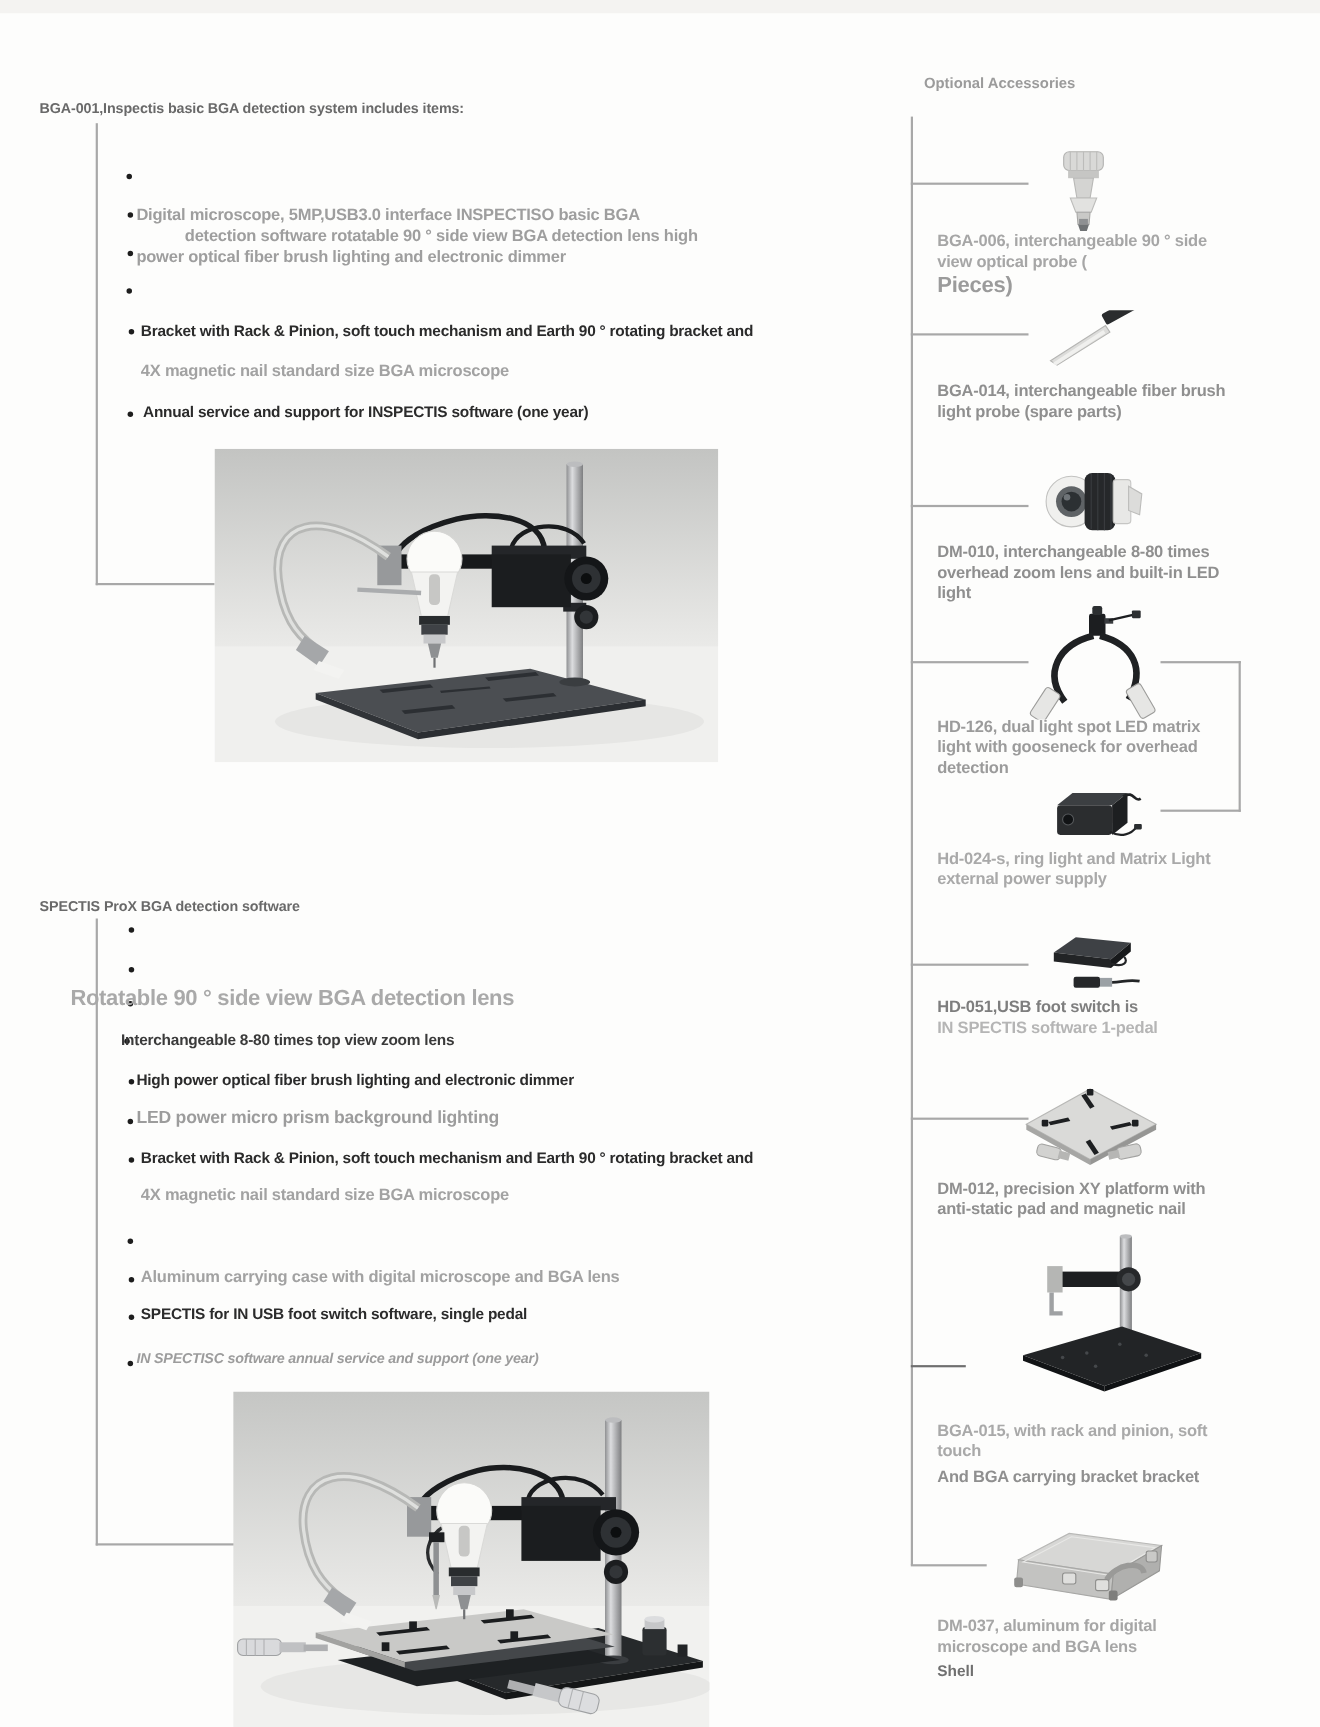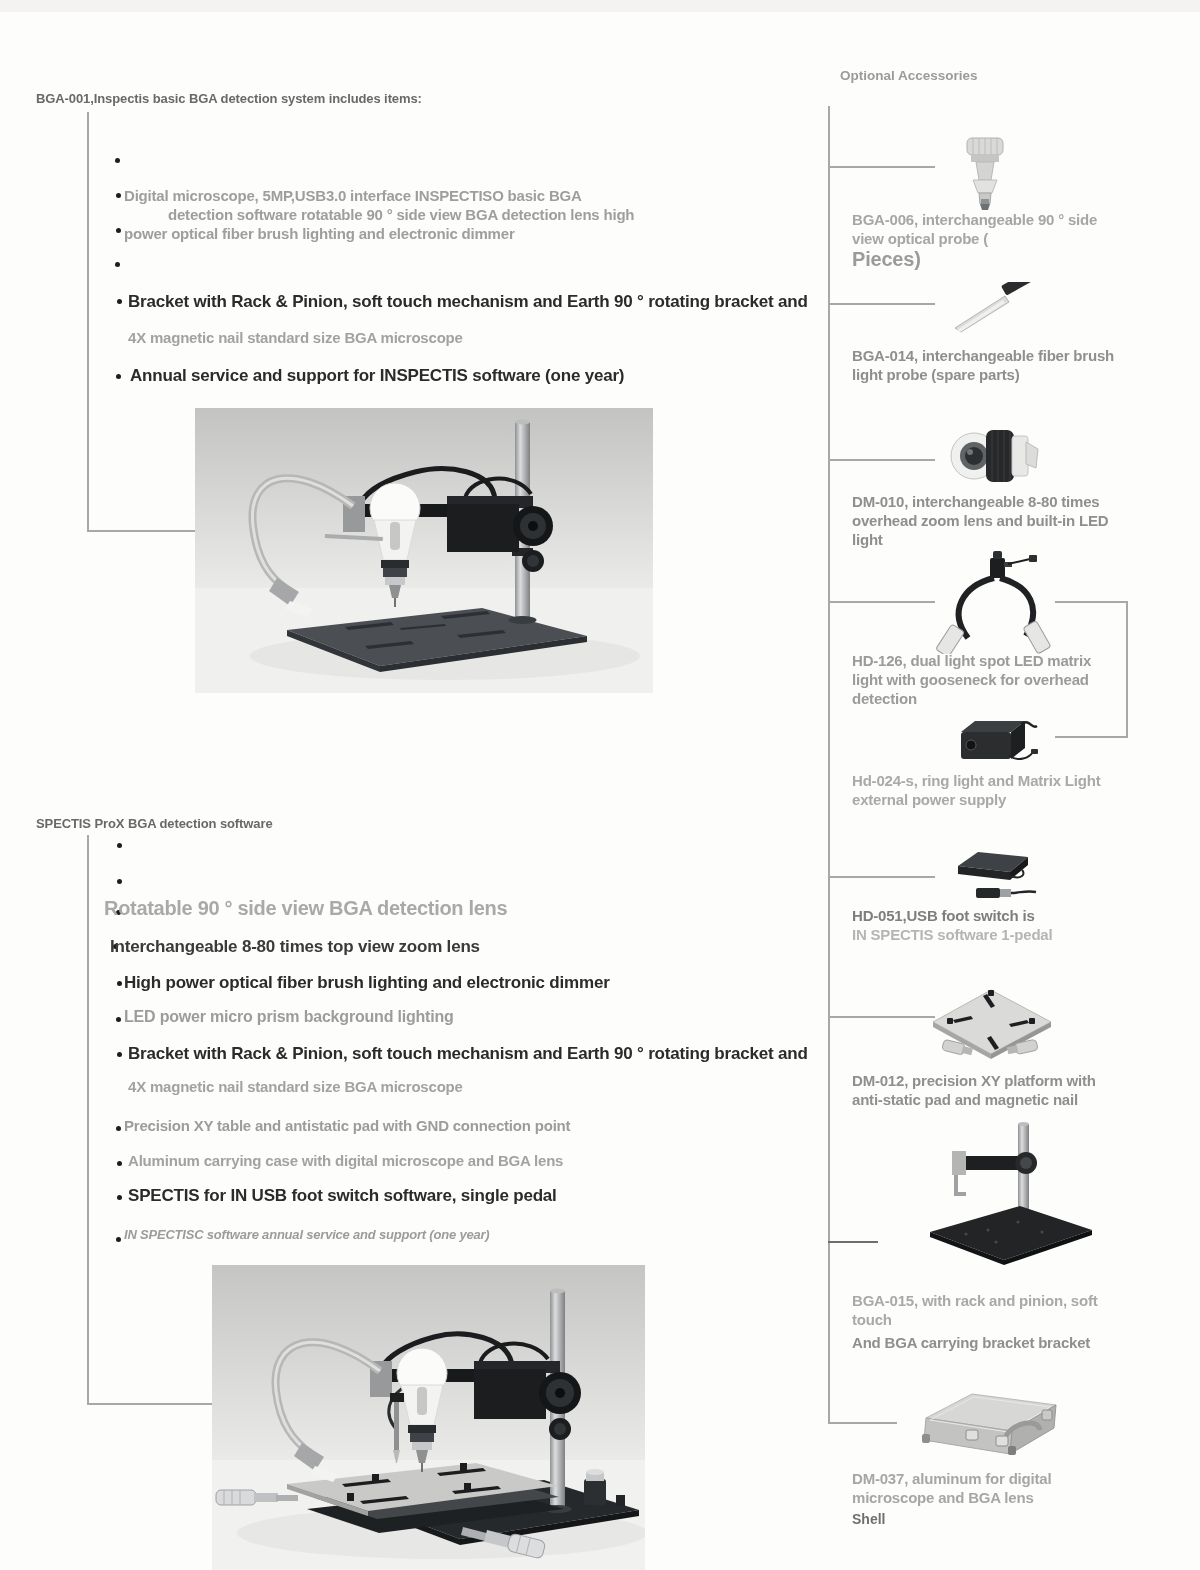--- a/index.html
+++ b/index.html
@@ -5,21 +5,21 @@
   html,body{margin:0;padding:0;background:#ffffff;}
   #page{position:relative;width:1200px;height:1570px;background:#fdfdfc;overflow:hidden;
         font-family:"Liberation Sans","DejaVu Sans",sans-serif;font-weight:bold;}
   .abs{position:absolute;}
   .nw{white-space:nowrap;}
   .dot{position:absolute;width:5px;height:5px;border-radius:50%;background:#1d1d1d;}
   .vline,.hline{position:absolute;background:#a8a8a8;}
   .vline{width:2px;}
   .hline{height:2px;}
   .hdr{font-size:13px;color:#696969;letter-spacing:-0.1px;line-height:16px;}
-  .dark13{font-size:17px;color:#2b2b2b;letter-spacing:-0.2px;}
+  .dark13{font-size:14px;color:#2b2b2b;letter-spacing:-0.2px;}
   .gray15{font-size:15px;color:#9e9e9e;letter-spacing:-0.2px;line-height:19px;}
   .gray15b{font-size:15px;color:#a2a2a2;letter-spacing:-0.2px;}
   .cap{font-size:15px;letter-spacing:-0.2px;line-height:19px;}
   .topstrip{position:absolute;left:0;top:0;width:1200px;height:12px;background:#f4f3f1;}
   svg{display:block;}
 </style>
 </head>
 <body>
 
 <div id="page">
@@ -111,27 +111,26 @@
   <div class="dot" style="left:116px;top:910px;"></div>
   <div class="dot" style="left:113px;top:944px;"></div>
   <div class="dot" style="left:117px;top:981px;"></div>
   <div class="dot" style="left:116px;top:1017px;"></div>
   <div class="dot" style="left:117px;top:1052px;"></div>
   <div class="dot" style="left:116px;top:1126px;"></div>
   <div class="dot" style="left:117px;top:1161px;"></div>
   <div class="dot" style="left:117px;top:1195px;"></div>
   <div class="dot" style="left:116px;top:1237px;"></div>
 
-  <div class="abs nw" style="left:64px;top:897px;font-size:20px;color:#a9a9a9;letter-spacing:-0.3px;margin-left:40px;">Rotatable 90 ° side view BGA detection lens</div>
+  <div class="abs nw" style="left:64px;top:897px;font-size:20px;color:#a9a9a9;letter-spacing:-0.3px;">Rotatable 90 ° side view BGA detection lens</div>
   <div class="abs dark13 nw" style="left:110px;top:937px;color:#3a3a3a;">Interchangeable 8-80 times top view zoom lens</div>
   <div class="abs dark13 nw" style="left:124px;top:973px;">High power optical fiber brush lighting and electronic dimmer</div>
   <div class="abs nw" style="left:124px;top:1008px;font-size:16px;color:#9c9c9c;letter-spacing:-0.2px;">LED power micro prism background lighting</div>
   <div class="abs dark13 nw" style="left:128px;top:1044px;">Bracket with Rack &amp; Pinion, soft touch mechanism and Earth 90 ° rotating bracket and</div>
   <div class="abs gray15b nw" style="left:128px;top:1078px;">4X magnetic nail standard size BGA microscope</div>
-  <div class="abs nw" style="left:124px;top:1117px;font-size:15px;color:#9c9c9c;letter-spacing:-0.2px;">Precision XY table and antistatic pad with GND connection point</div>
   <div class="abs gray15b nw" style="left:128px;top:1152px;">Aluminum carrying case with digital microscope and BGA lens</div>
   <div class="abs dark13 nw" style="left:128px;top:1186px;">SPECTIS for IN USB foot switch software, single pedal</div>
   <div class="abs nw" style="left:124px;top:1227px;font-size:13px;color:#9c9c9c;letter-spacing:-0.2px;font-style:italic;">IN SPECTISC software annual service and support (one year)</div>
 
   <div class="abs" style="left:212px;top:1265px;width:433px;height:305px;">
     <svg width="433" height="305" viewBox="0 0 433 305">
       <defs>
         <linearGradient id="wall2" x1="0" y1="0" x2="0" y2="1">
           <stop offset="0" stop-color="#c5c6c4"></stop>
             <stop offset="1" stop-color="#eaeae8"></stop>

